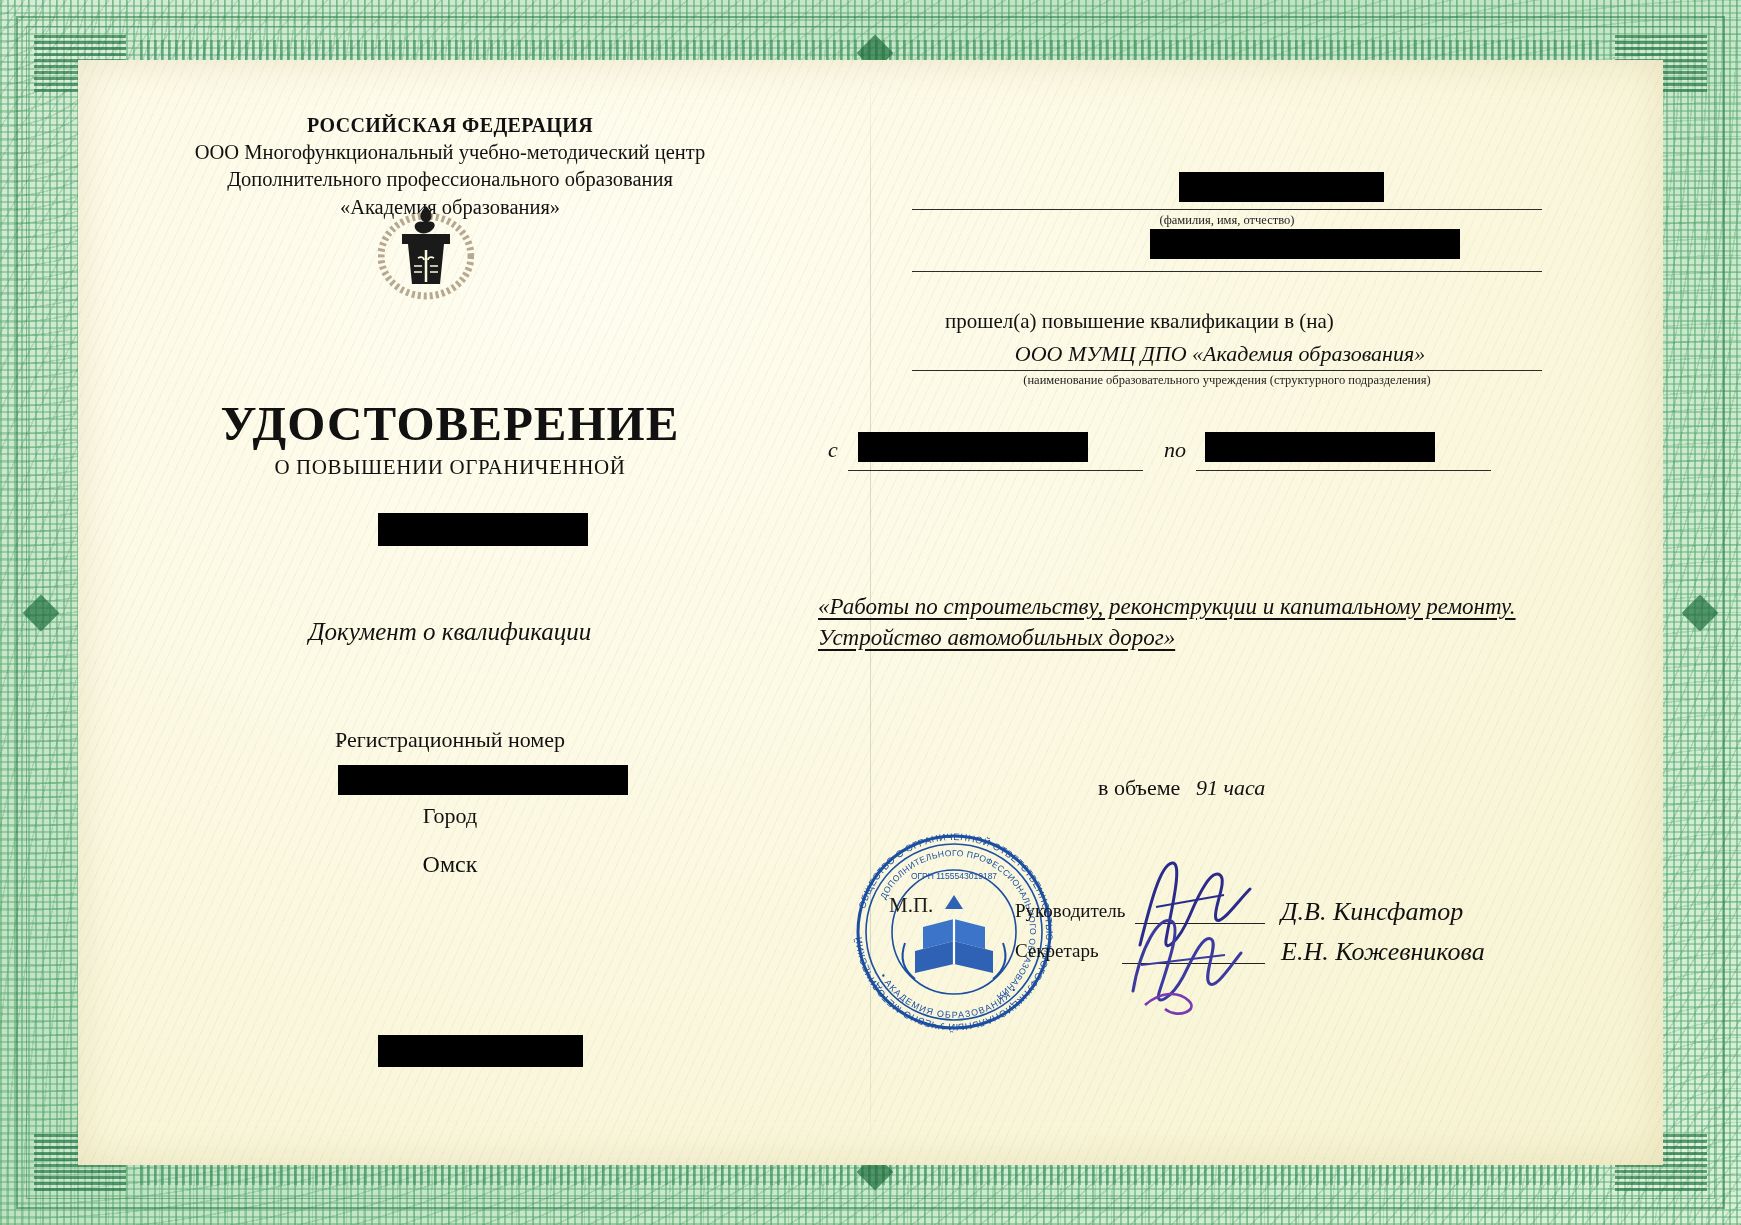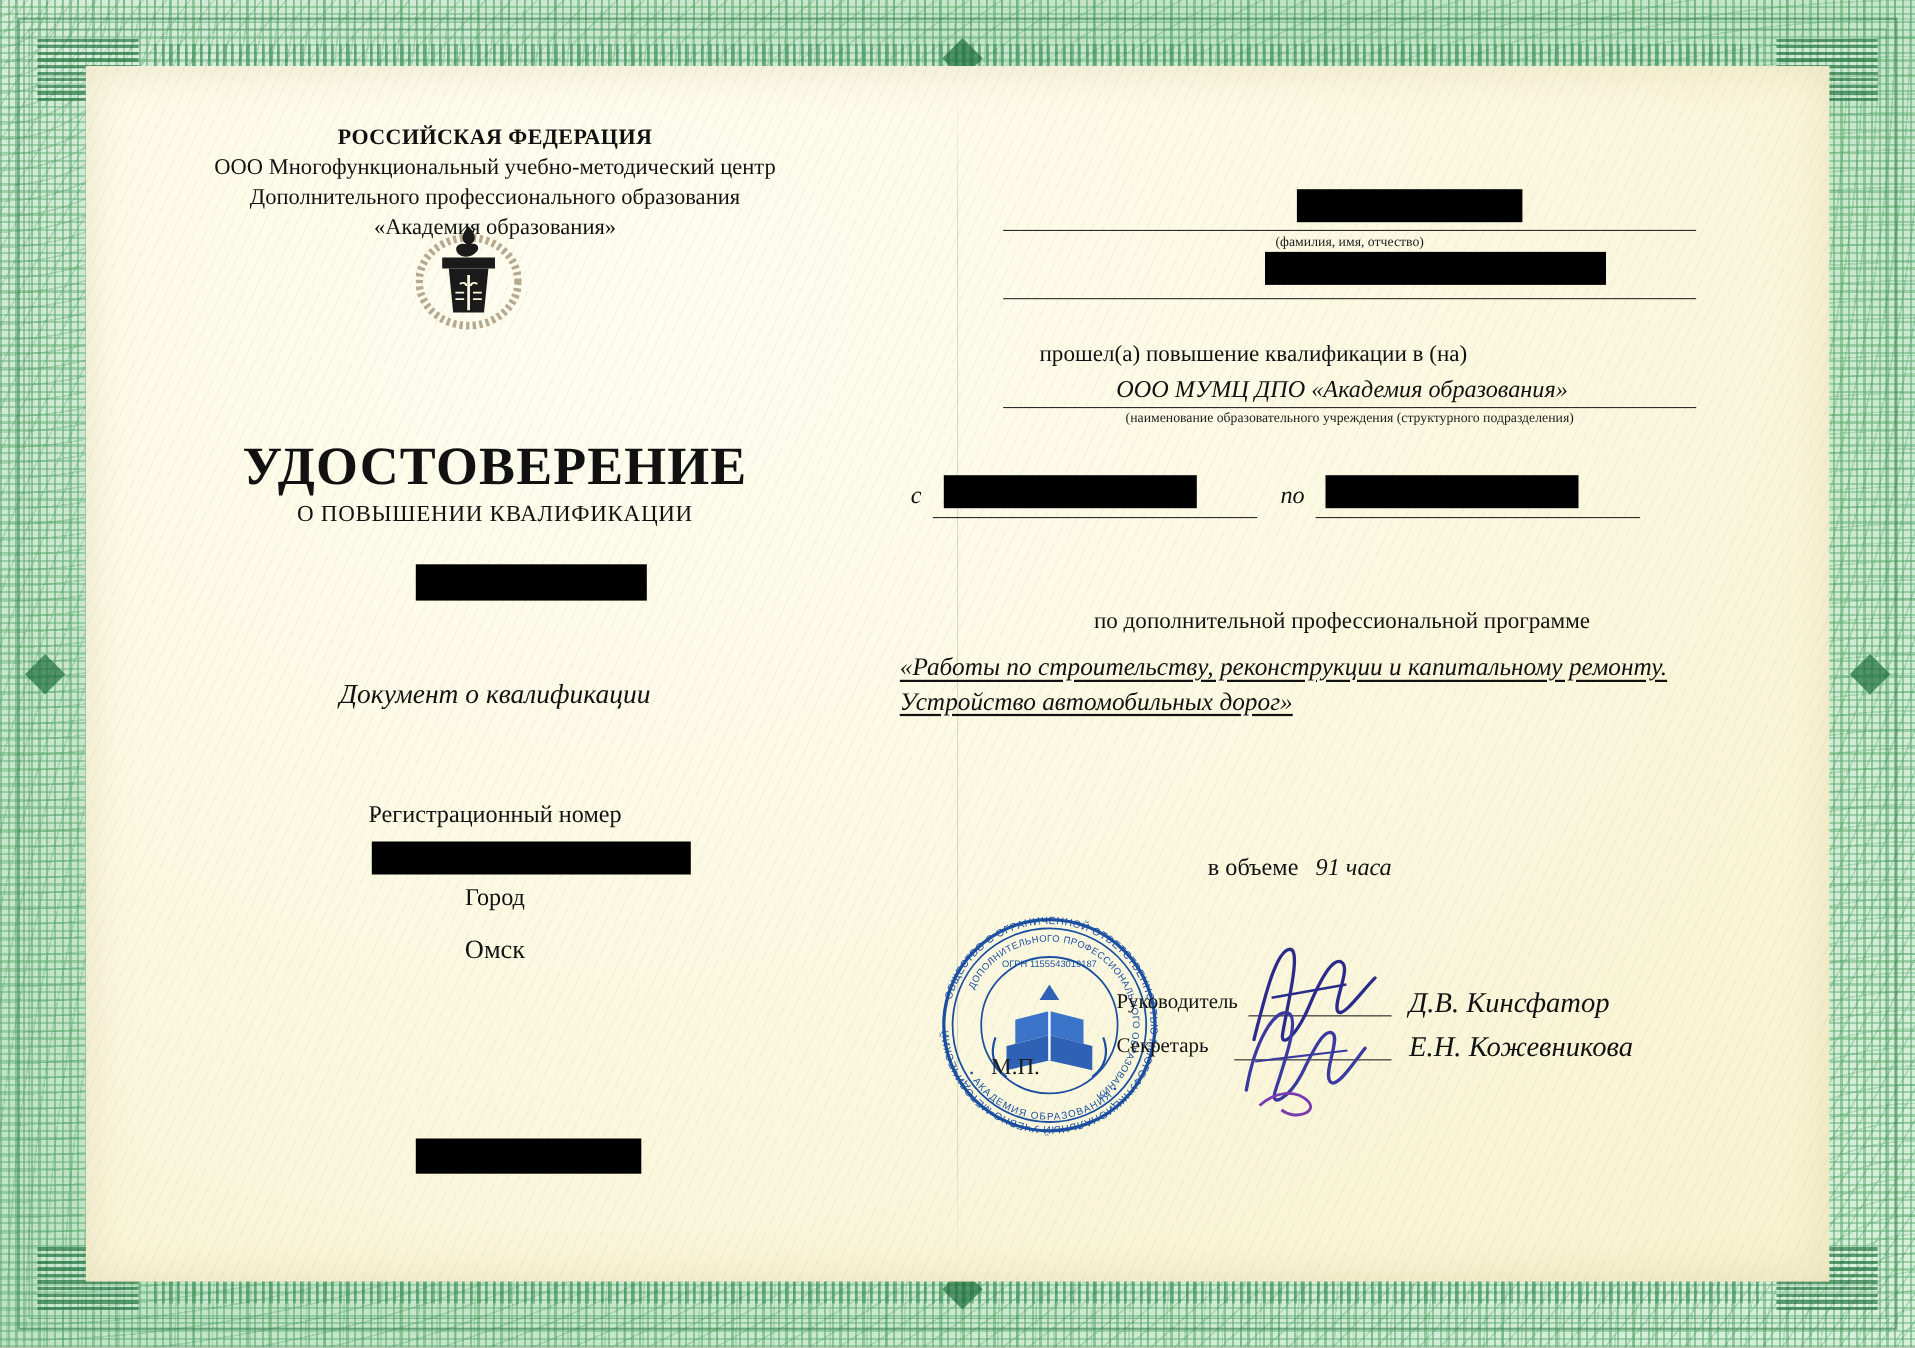--- a/index.html
+++ b/index.html
@@ -330,24 +330,23 @@
   .stamp {
     position: absolute;
     left: 845px;
     top: 823px;
     width: 218px;
     height: 218px;
   }
   .mp {
     position: absolute;
     left: 889px;
-    top: 957px;
+    top: 893px;
     font-size: 21px;
     color: #1c1c1c;
-    margin-left: 12px;
   }
 
   
   .scribble { position: absolute; }
 </style>
 </head>
 <body>
 
 <div id="page">
 
@@ -385,21 +384,21 @@
       <path d="M48 6 C42 12 40 18 46 22 C40 20 34 24 38 30 C42 35 50 34 54 30 C60 25 55 20 50 22 C56 18 54 12 48 6 Z" fill="#1a1a1a"></path>
       <path d="M24 34 L72 34 L72 44 L24 44 Z" fill="#1a1a1a"></path>
       <path d="M30 44 L66 44 L62 84 L34 84 Z" fill="#1a1a1a"></path>
       <path d="M48 50 L48 82" stroke="#fbf7dd" stroke-width="2.5"></path>
       <path d="M40 58 C44 56 46 58 46 60 M56 58 C52 56 50 58 50 60" stroke="#fbf7dd" stroke-width="1.8" fill="none"></path>
       <path d="M36 66 L44 66 M52 66 L60 66 M36 72 L44 72 M52 72 L60 72" stroke="#fbf7dd" stroke-width="1.6"></path>
     </svg>
   </div>
 
   <div id="doc-title">УДОСТОВЕРЕНИЕ</div>
-  <div id="doc-subtitle">О ПОВЫШЕНИИ КВАЛИФИКАЦИИ</div>
+  <div id="doc-subtitle">О ПОВЫШЕНИИ ОГРАНИЧЕННОЙ</div>
 
   <div class="redacted" style="left:378px; top:513px; width:210px; height:33px;"></div>
 
   <div id="doc-kind">Документ  о  квалификации</div>
 
   <div id="reg-label">Регистрационный номер</div>
   <div class="t" style="left:338px; top:732px; font-size:20px;">·</div>
   <div class="redacted" style="left:338px; top:765px; width:290px; height:30px;"></div>
 
   <div id="city-label">Город</div>
@@ -421,21 +420,20 @@
   <div class="hint" style="left:902px; top:373px; width:650px;">(наименование образовательного учреждения (структурного подразделения)</div>
 
   <div id="from-label">с</div>
   <div class="redacted" style="left:858px; top:432px; width:230px; height:30px;"></div>
   <div class="line" style="left:848px; top:470px; width:295px;"></div>
 
   <div id="to-label">по</div>
   <div class="redacted" style="left:1205px; top:432px; width:230px; height:30px;"></div>
   <div class="line" style="left:1196px; top:470px; width:295px;"></div>
 
-  <div id="program-label">по дополнительной профессиональной программе</div>
   <div id="program-name">«Работы по строительству, реконструкции и капитальному ремонту. Устройство автомобильных дорог»</div>
 
   <div id="volume-line">в объеме</div>
   <div id="volume-value">91 часа</div>
 
   <div class="stamp">
     <svg viewBox="0 0 218 218" width="218" height="218">
       <defs>
         <path id="arcOuter" d="M109,109 m-92,0 a92,92 0 1,1 184,0 a92,92 0 1,1 -184,0"></path>
         <path id="arcInner" d="M109,109 m-76,0 a76,76 0 1,1 152,0 a76,76 0 1,1 -152,0"></path>

